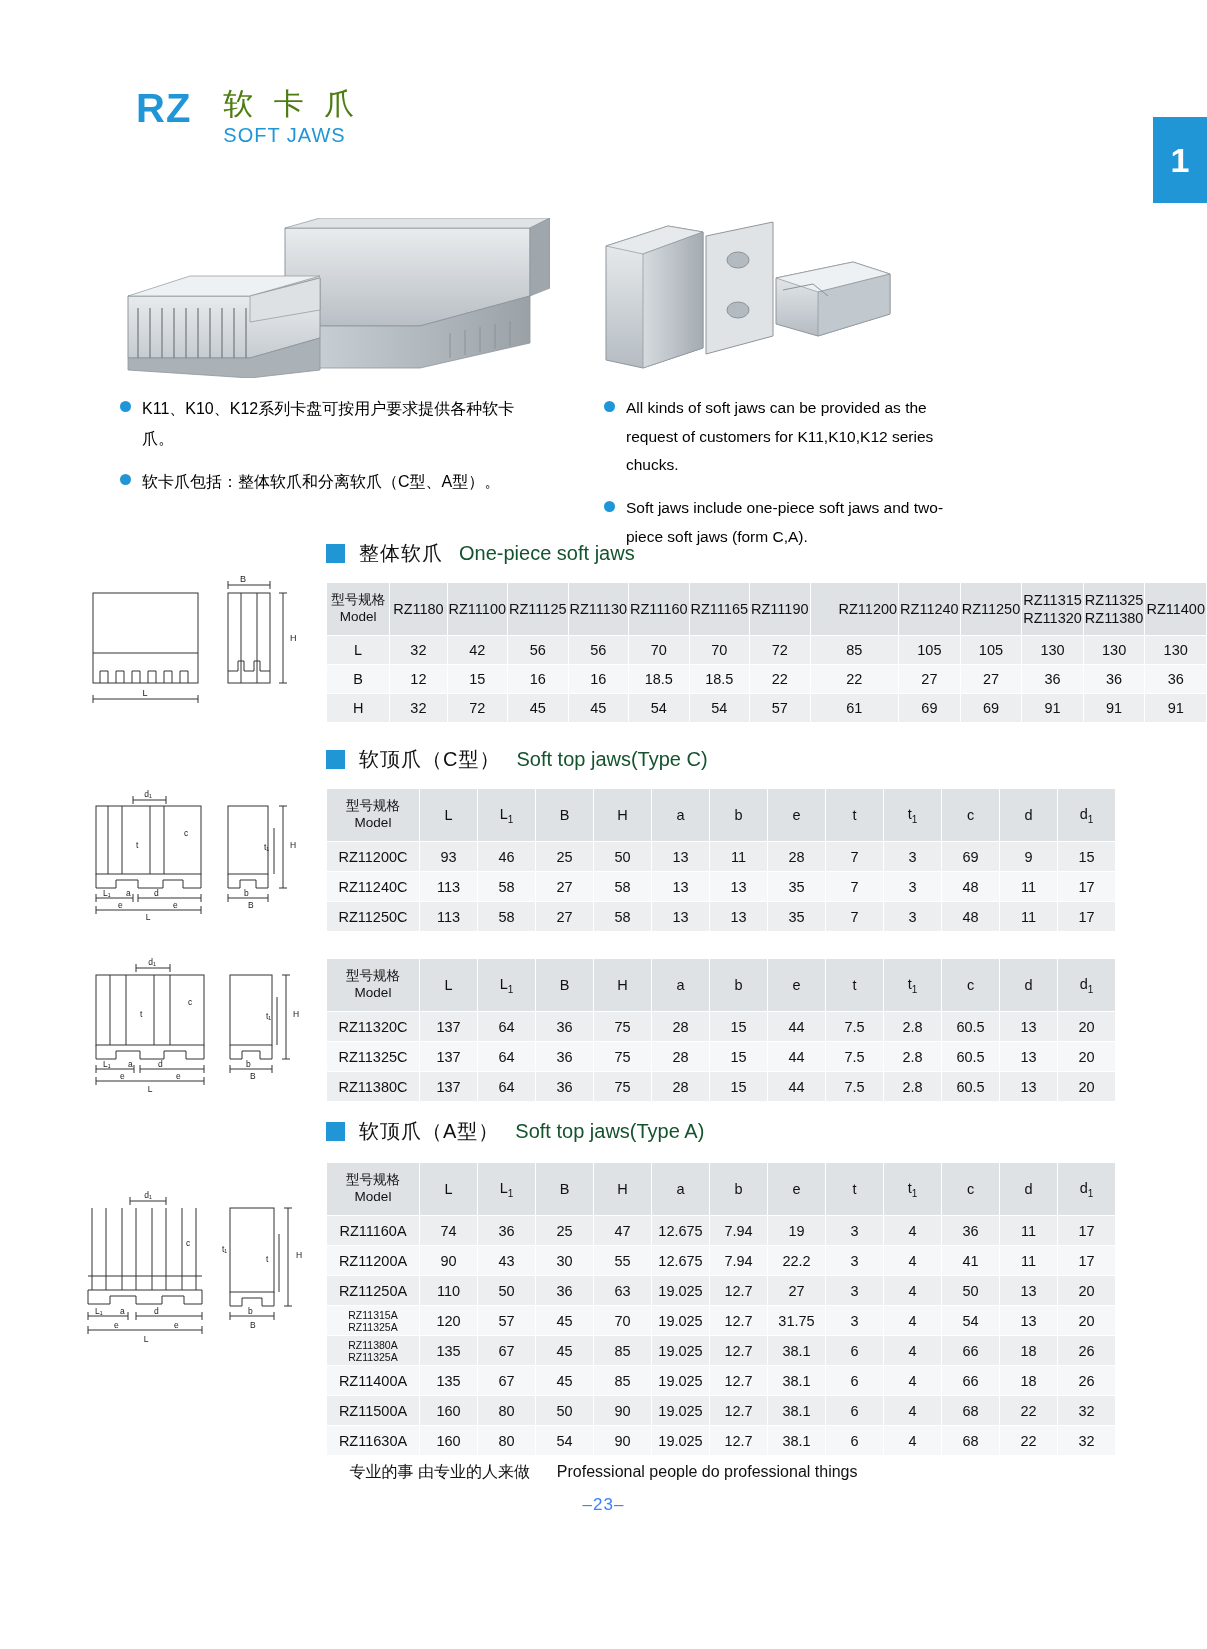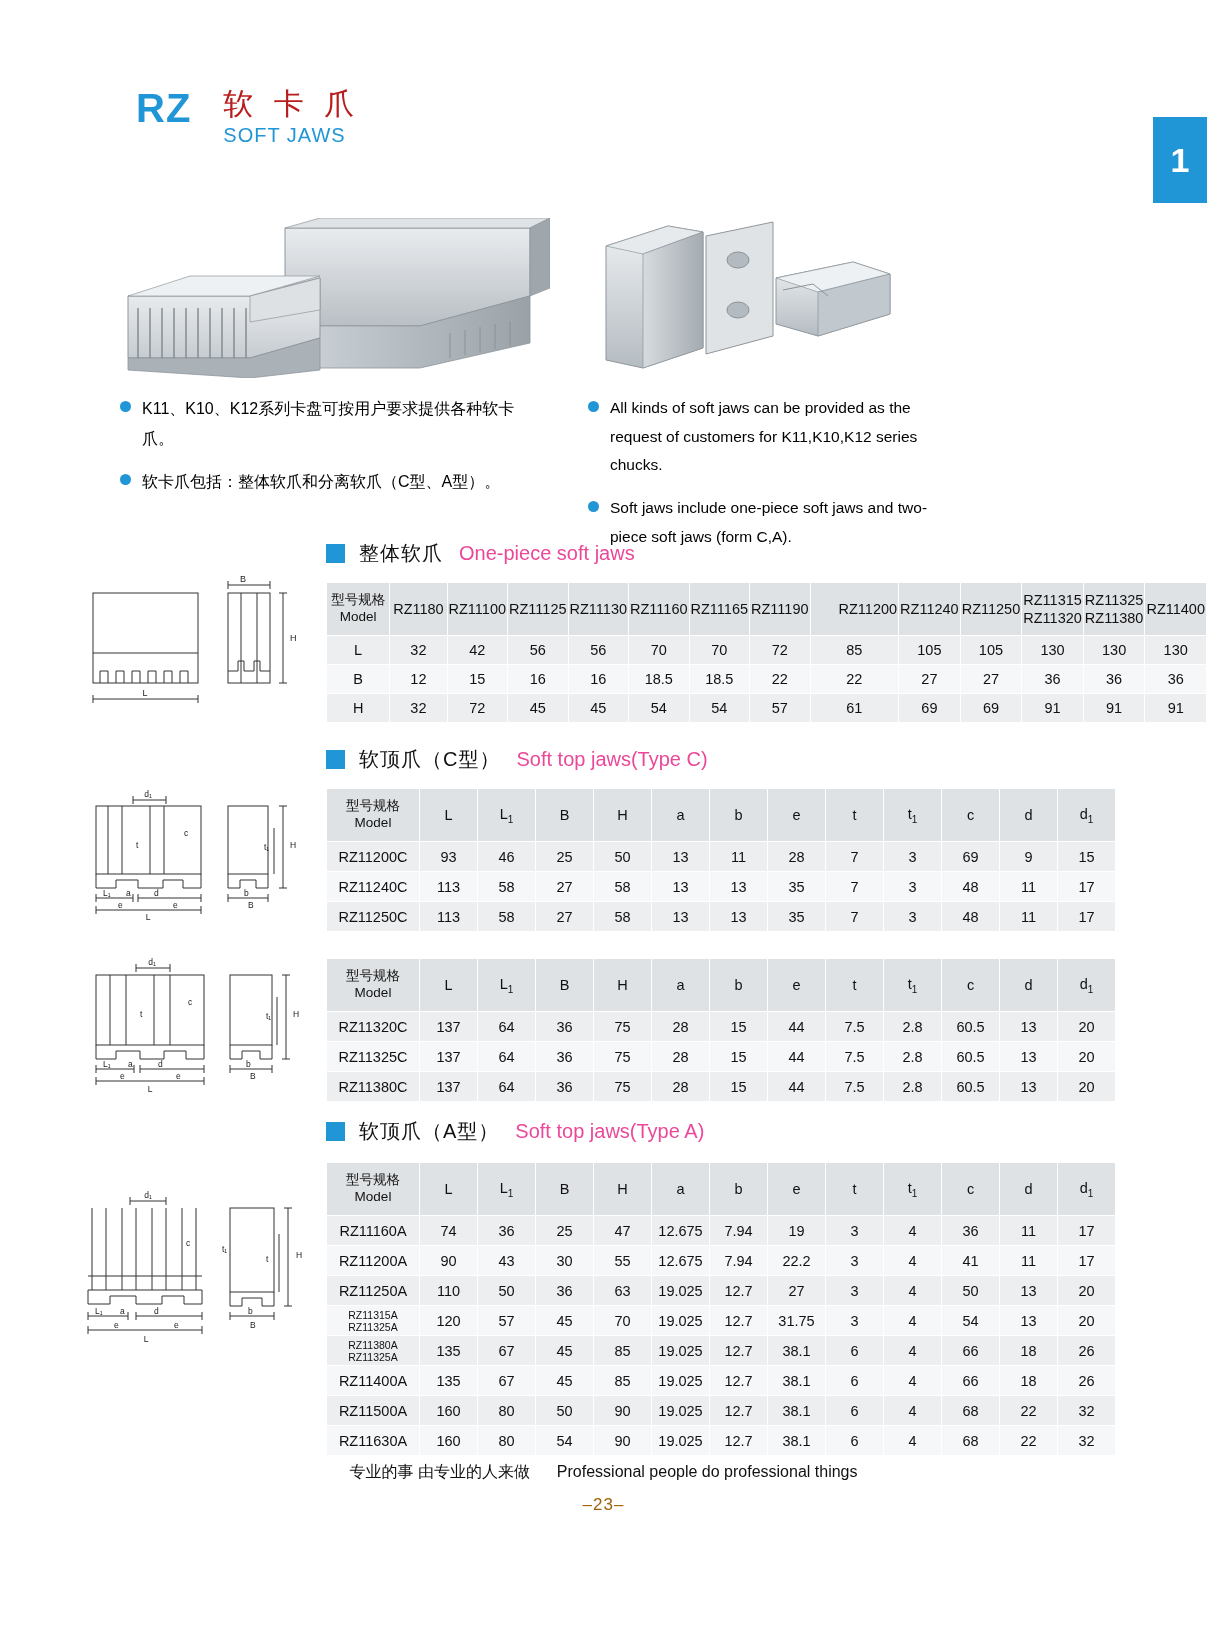--- a/index.html
+++ b/index.html
@@ -7,61 +7,61 @@
     width:1207px;height:1649px;background:#fff;
     font-family:"Liberation Sans", sans-serif;
     color:#1a1a1a;position:relative;overflow:hidden;
   }
   .page{position:relative;width:1207px;height:1649px;}
 
   
   .hdr{position:absolute;left:136px;top:88px;display:flex;align-items:flex-start;}
   .hdr .rz{font-size:40px;font-weight:bold;color:#2196d6;letter-spacing:1px;line-height:1;}
   .hdr .titles{margin-left:32px;}
-  .hdr .cn{font-size:30px;color:#b91c1c;letter-spacing:6px;line-height:1.05;}
+  .hdr .cn{font-size:30px;color:#4d7c0f;letter-spacing:6px;line-height:1.05;}
   .hdr .en{font-size:20px;color:#2196d6;letter-spacing:1px;margin-top:4px;}
 
   .pagetab{position:absolute;right:0;top:117px;width:54px;height:86px;background:#2196d6;color:#fff;
            font-size:34px;font-weight:bold;display:flex;align-items:center;justify-content:center;}
 
   
   .photo{position:absolute;}
   .photo svg{display:block;}
 
   
   .bullets{position:absolute;}
   .bul{display:flex;margin-bottom:14px;}
   .dot{width:11px;height:11px;border-radius:50%;background:#2196d6;flex:0 0 11px;margin-top:7px;margin-right:11px;}
   .btxt{font-size:15.5px;line-height:1.85;color:#000000;}
   .btxt.cn{font-size:16px;}
 
   
   .sec{position:absolute;display:flex;align-items:center;}
   .sec .sq{width:19px;height:19px;background:#2196d6;margin-right:14px;}
   .sec .sc{font-size:20px;color:#111;letter-spacing:1px;}
-  .sec .se{font-size:20px;color:#ec4899;margin-left:16px;}
+  .sec .se{font-size:20px;color:#14532d;margin-left:16px;}
 
   
   table{border-collapse:collapse;position:absolute;font-size:14.5px;}
   table td,table th{border:1px solid #fff;text-align:center;font-weight:normal;color:#111;}
   .row-a td{background:#eceef0;}
   .row-b td{background:#f6f7f8;}
   .hdr-cell{background:#dfe2e5 !important;}
   .modcell{font-size:13.5px;line-height:1.25;}
   .sub{font-size:10px;vertical-align:sub;}
   .tiny{font-size:10.5px;}
 
   
   .draw{position:absolute;}
   .draw svg{display:block;}
 
   
   .footer{position:absolute;width:100%;text-align:center;}
   .foot-line{font-size:16px;color:#111;}
-  .pgnum{font-size:17px;color:#a16207;margin-top:12px;letter-spacing:1px;}
+  .pgnum{font-size:17px;color:#3b82f6;margin-top:12px;letter-spacing:1px;}
 </style>
 </head>
 <body>
 
 <div class="page">
 
   <div class="hdr">
     <div class="rz">RZ</div>
     <div class="titles">
       <div class="cn">软 卡 爪</div>
@@ -153,21 +153,21 @@
     <div class="bul">
       <div class="dot"></div>
       <div class="btxt cn">K11、K10、K12系列卡盘可按用户要求提供各种软卡爪。</div>
     </div>
     <div class="bul">
       <div class="dot"></div>
       <div class="btxt cn">软卡爪包括：整体软爪和分离软爪（C型、A型）。</div>
     </div>
   </div>
 
-  <div class="bullets" style="left:588px;top:394px;width:370px;">
+  <div class="bullets" style="left:604px;top:394px;width:370px;">
     <div class="bul">
       <div class="dot"></div>
       <div class="btxt">All kinds of soft jaws can be provided as the request of customers for K11,K10,K12 series chucks.</div>
     </div>
     <div class="bul">
       <div class="dot"></div>
       <div class="btxt">Soft jaws include one-piece soft jaws and two-piece soft jaws (form C,A).</div>
     </div>
   </div>
 

